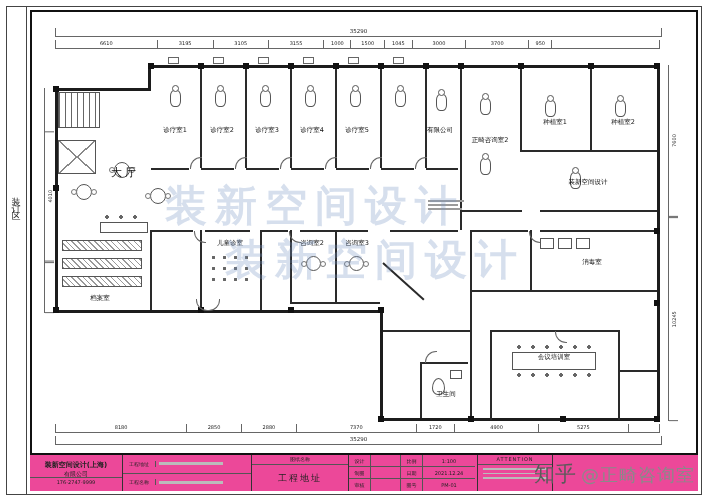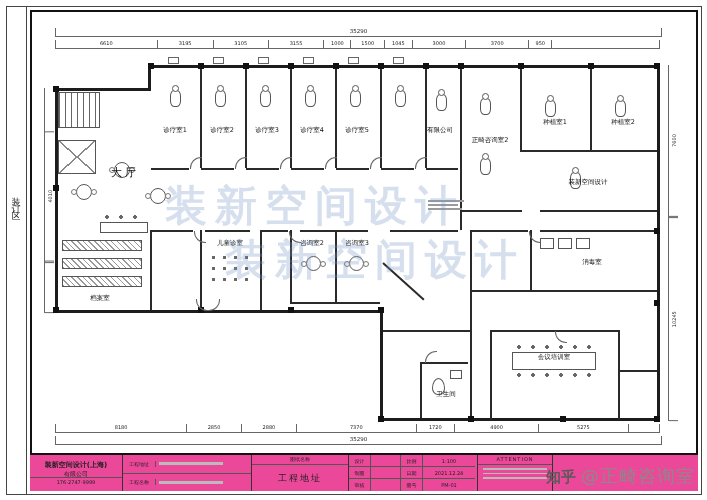--- a/index.html
+++ b/index.html
@@ -46,21 +46,21 @@
   .shelf{position:absolute;border:1px solid #555;background:repeating-linear-gradient(45deg,#999 0 1px,transparent 1px 4px);}
   .dots{position:absolute;background-image:radial-gradient(circle,#666 1.4px,transparent 1.8px);background-size:11px 11px;}
   .dotrow{position:absolute;height:6px;background-image:radial-gradient(circle,#666 1.6px,transparent 2px);background-size:14px 6px;}
   .toilet{position:absolute;width:11px;height:15px;border:1px solid #555;border-radius:50% 50% 45% 45%/60% 60% 40% 40%;background:#fff;}
   .equip{position:absolute;border:1px solid #555;background:#fff;}
   .tagbox{position:absolute;width:9px;height:5px;border:1px solid #666;background:#fff;}
   .notebar{position:absolute;height:2px;background:#9a9a9a;}
   
   .wm{position:absolute;font-size:42px;font-weight:bold;letter-spacing:8px;color:rgba(120,150,195,.30);white-space:nowrap;pointer-events:none;}
   .zhihu{position:absolute;right:12px;bottom:12px;display:flex;align-items:baseline;gap:5px;pointer-events:none;}
-  .zhihu .zl{font-size:15px;font-weight:bold;color:#5a5a5a;text-align:center;}
+  .zhihu .zl{font-size:21px;font-weight:normal;color:#5a5a5a;text-align:center;}
   .zhihu .zh{font-size:18px;color:#8a8a8a;letter-spacing:1px;}
   
   .tb{position:absolute;left:30px;right:9px;bottom:9px;height:36px;border-top:2px solid #111;background:#ec4899;display:flex;font-size:5px;color:#222;}
   .tb .cell{border-right:1px solid #333;display:flex;flex-direction:column;overflow:hidden;}
   .tb .rowline{border-bottom:1px solid #555;}
   .tb .company{width:92px;align-items:center;justify-content:center;text-align:center;}
   .tb .company .c1{font-size:7px;font-weight:bold;line-height:9px;}
   .tb .company .c2{font-size:6px;line-height:7px;}
   .tb .company .ph{font-size:5px;border-top:1px solid #555;width:100%;line-height:8px;}
   .tb .info{width:128px;}

